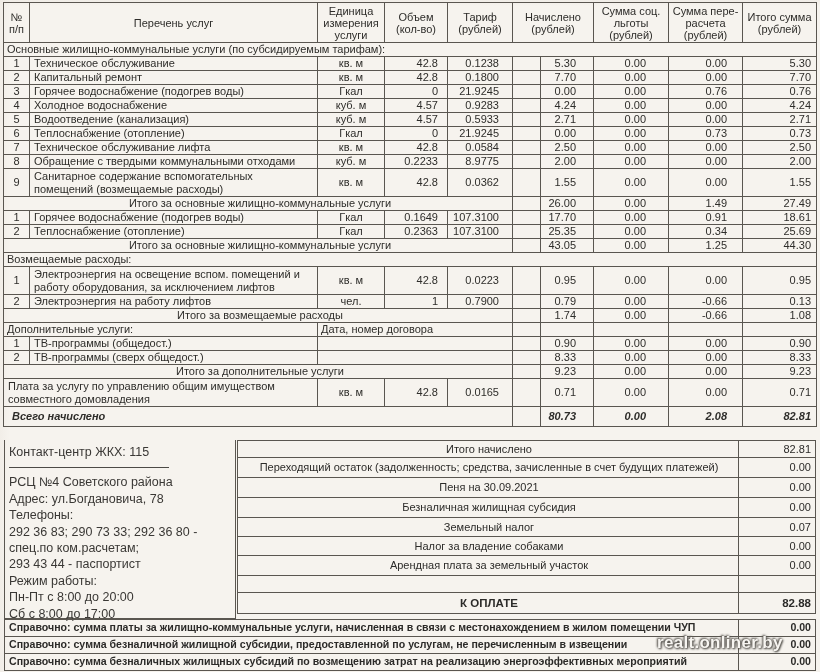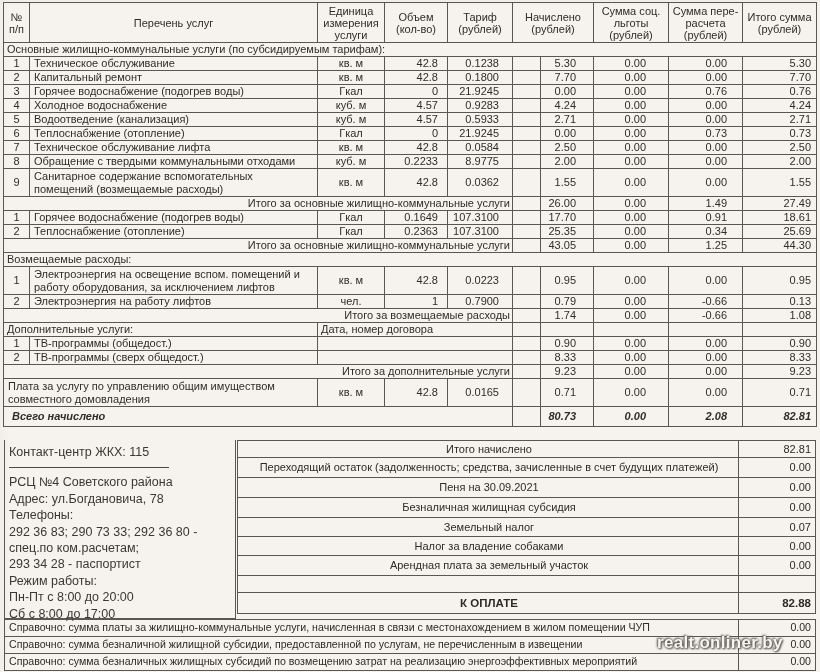--- a/index.html
+++ b/index.html
@@ -33,38 +33,38 @@
   .c-num{text-align:center;}
   .c-name{text-align:left;padding-left:4px;}
   .c-unit{text-align:center;}
   .c-vol{text-align:right;padding-right:9px;}
   .c-tar{text-align:right;padding-right:13px;}
   .c-acc{text-align:right;padding-right:17px;}
   .c-soc{text-align:right;padding-right:22px;}
   .c-rec{text-align:right;padding-right:15px;}
   .c-tot{text-align:right;padding-right:5px;}
   .r-section td{text-align:left;padding-left:3px;}
-  .r-sub td.lbl{text-align:right;padding-left:6px;}
+  .r-sub td.lbl{text-align:center;padding-left:6px;}
   .r-grand td{font-weight:bold;}
   .r-grand td.lbl{text-align:left;padding-left:8px;}
   .c-note{text-align:center;}
   
   .contact{
     position:absolute;left:4px;top:440px;width:232px;height:179px;
     border-left:1px solid #5a5650;border-right:1px solid #5a5650;border-bottom:1px solid #5a5650;
     padding:4px 0 0 4px;box-sizing:border-box;
     font-size:12.5px;line-height:16.4px;color:#3a3835;
   }
   .contact .divider{width:160px;border-bottom:1.5px solid #4c4a46;margin:7px 0 6px 0;}
   .summary{position:absolute;left:237px;top:440px;width:578px;}
   .summary td{font-size:11px;}
   .summary td.lbl{text-align:center;padding-left:4px;}
   .summary td.amt{text-align:right;padding-right:4px;}
   .summary tr.bold td{font-weight:bold;font-size:11.5px;}
-  .ref{position:absolute;left:4px;top:619px;width:811px;}
+  .ref{position:absolute;left:4px;top:619px;width:811px;font-weight:bold;}
   .ref td{font-size:10.6px;line-height:11.5px;}
   .ref td.lbl{text-align:left;padding-left:4px;}
   .ref td.amt{text-align:right;padding-right:4px;}
   .watermark{
     position:absolute;left:657px;top:633px;
     font-size:17px;font-weight:bold;letter-spacing:.3px;
     color:#f7f5f1;
     text-shadow:1px 1px 2px #4e4b46, -1px -1px 2px #6a6660, 0 0 3px #55524d;
   }
 </style>
@@ -344,21 +344,21 @@
 </table>
 
 <div class="contact">
     <div>Контакт-центр ЖКХ: 115</div>
     <div class="divider"></div>
     <div>РСЦ №4 Советского района</div>
     <div>Адрес: ул.Богдановича, 78</div>
     <div>Телефоны:</div>
     <div>292 36 83; 290 73 33; 292 36 80 -</div>
     <div>спец.по ком.расчетам;</div>
-    <div>293 34 28 - паспортист</div>
+    <div>293 43 44 - паспортист</div>
     <div>Режим работы:</div>
     <div>Пн-Пт с 8:00 до 20:00</div>
     <div>Сб с 8:00 до 17:00</div>
   </div>
 
 <table class="summary">
   <colgroup>
       <col style="width:501px">
       <col style="width:77px">
     </colgroup>

